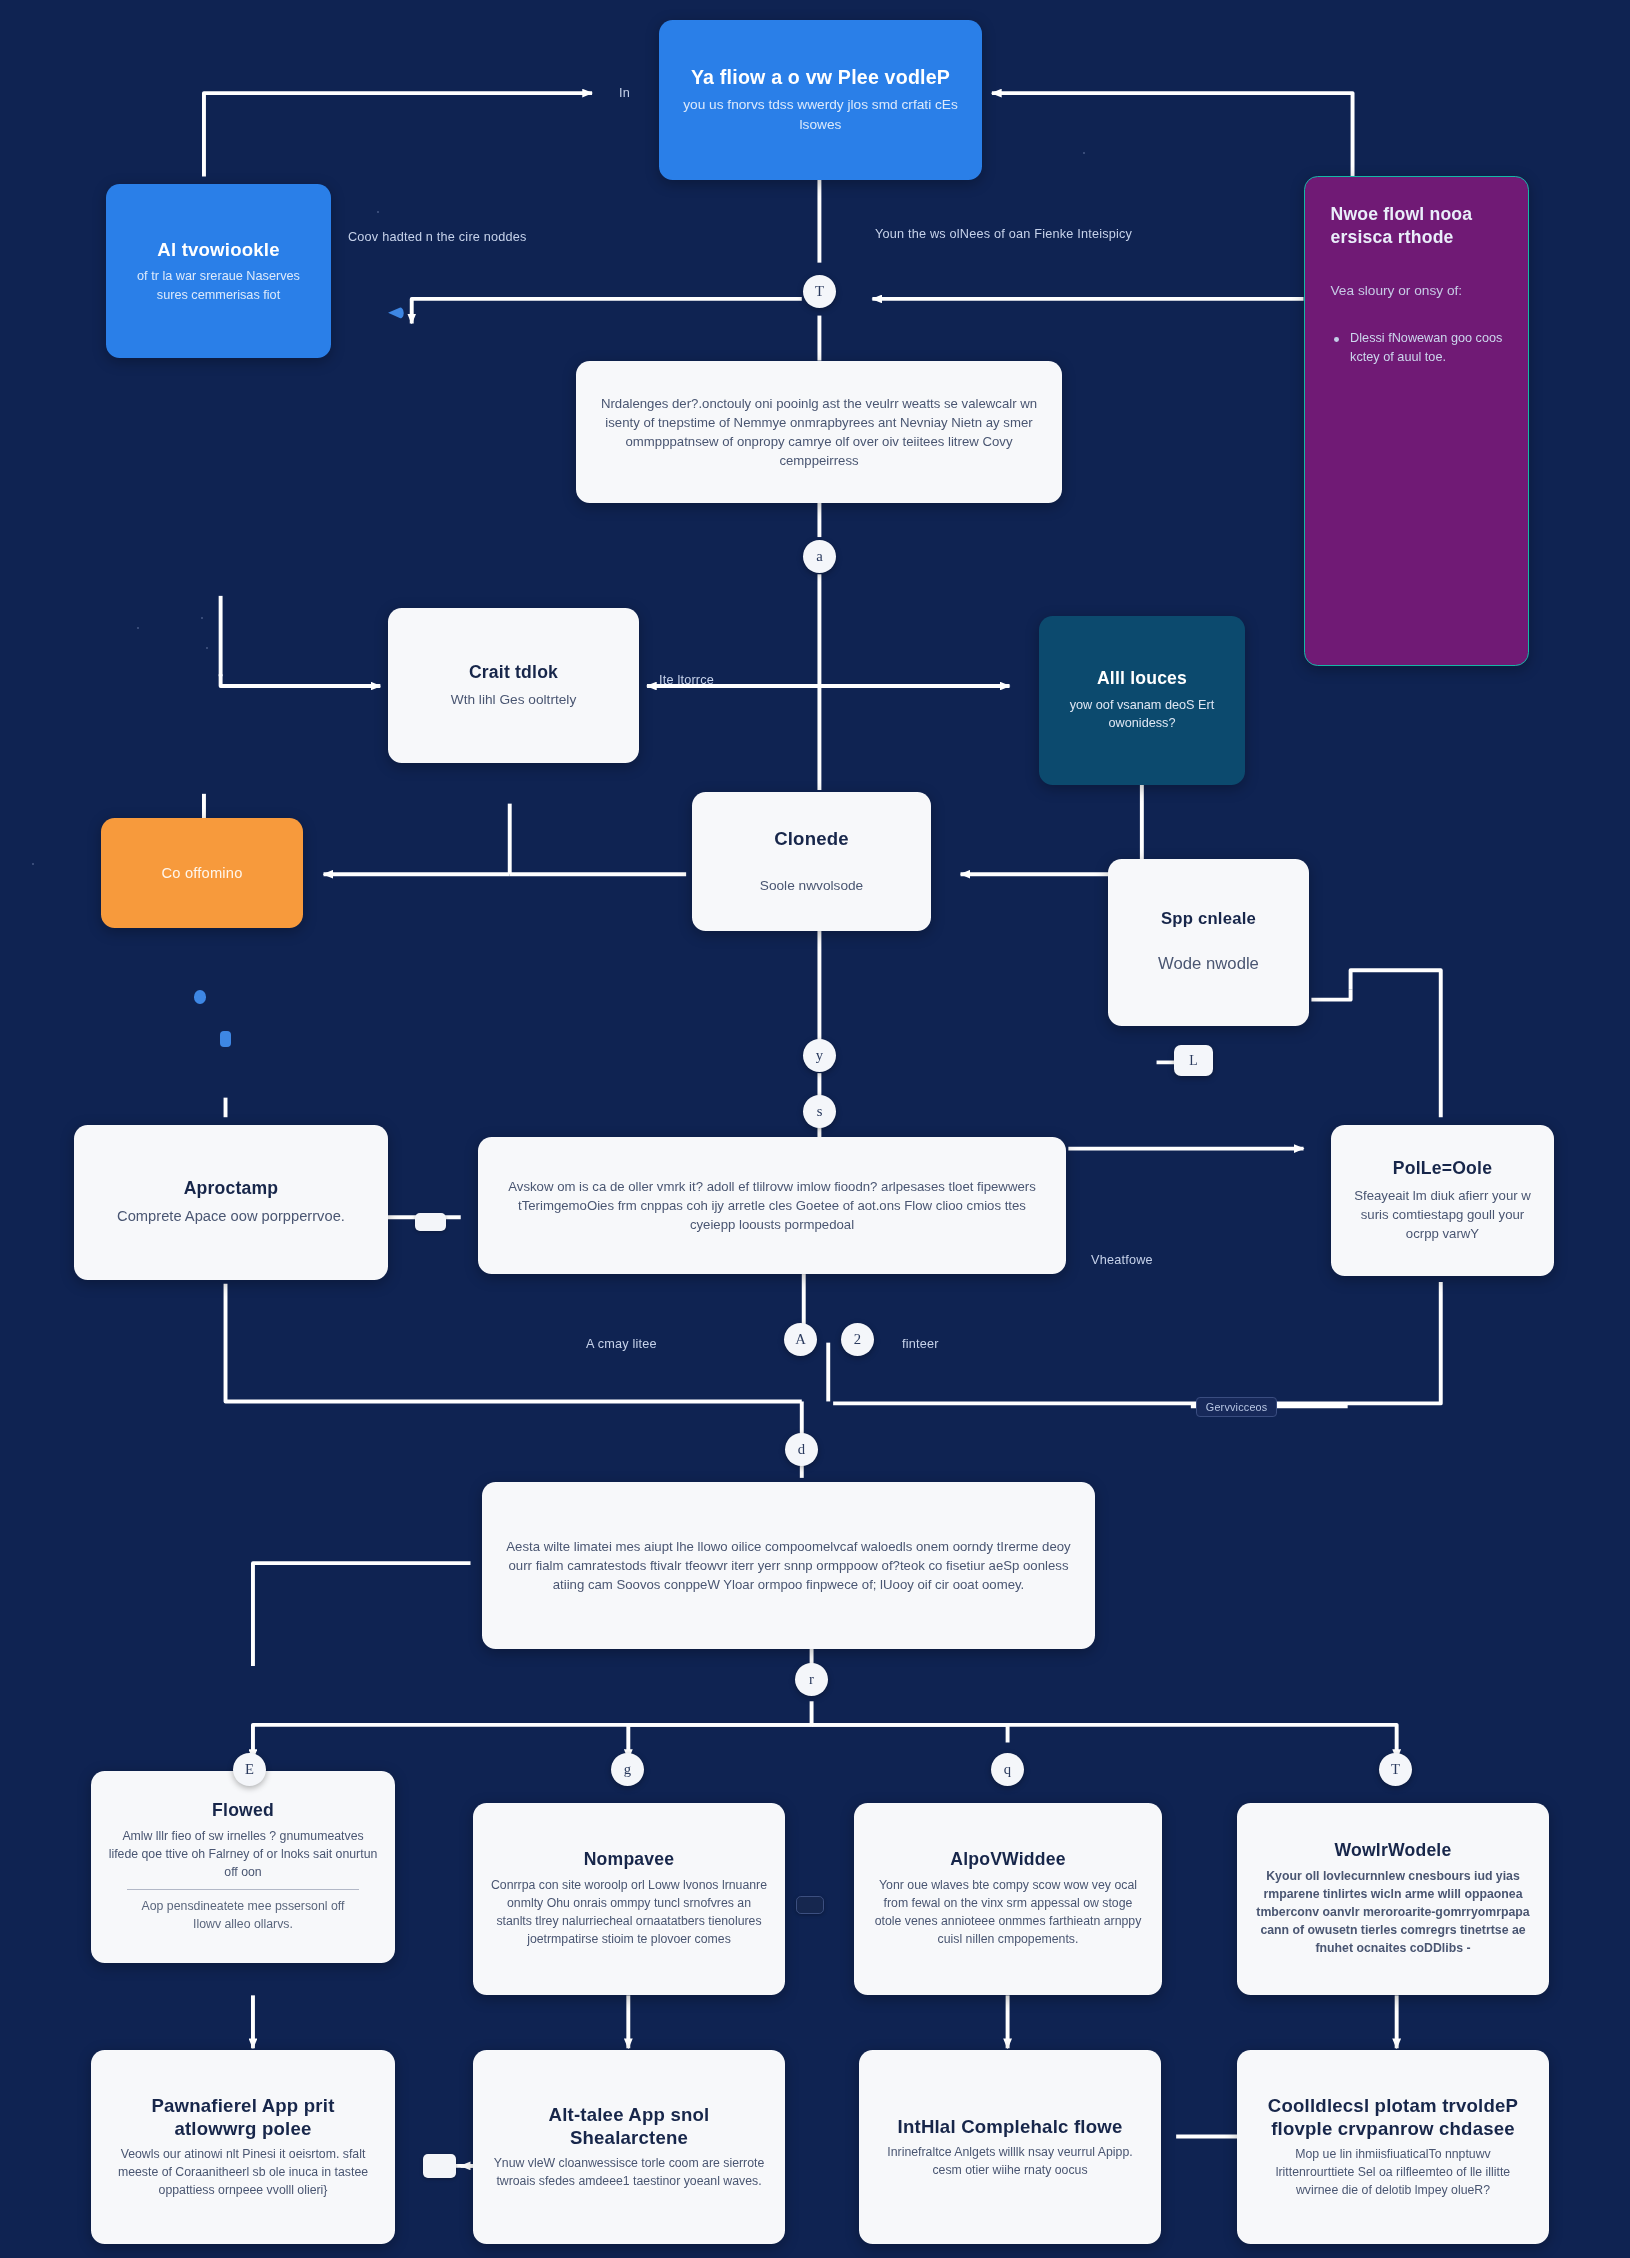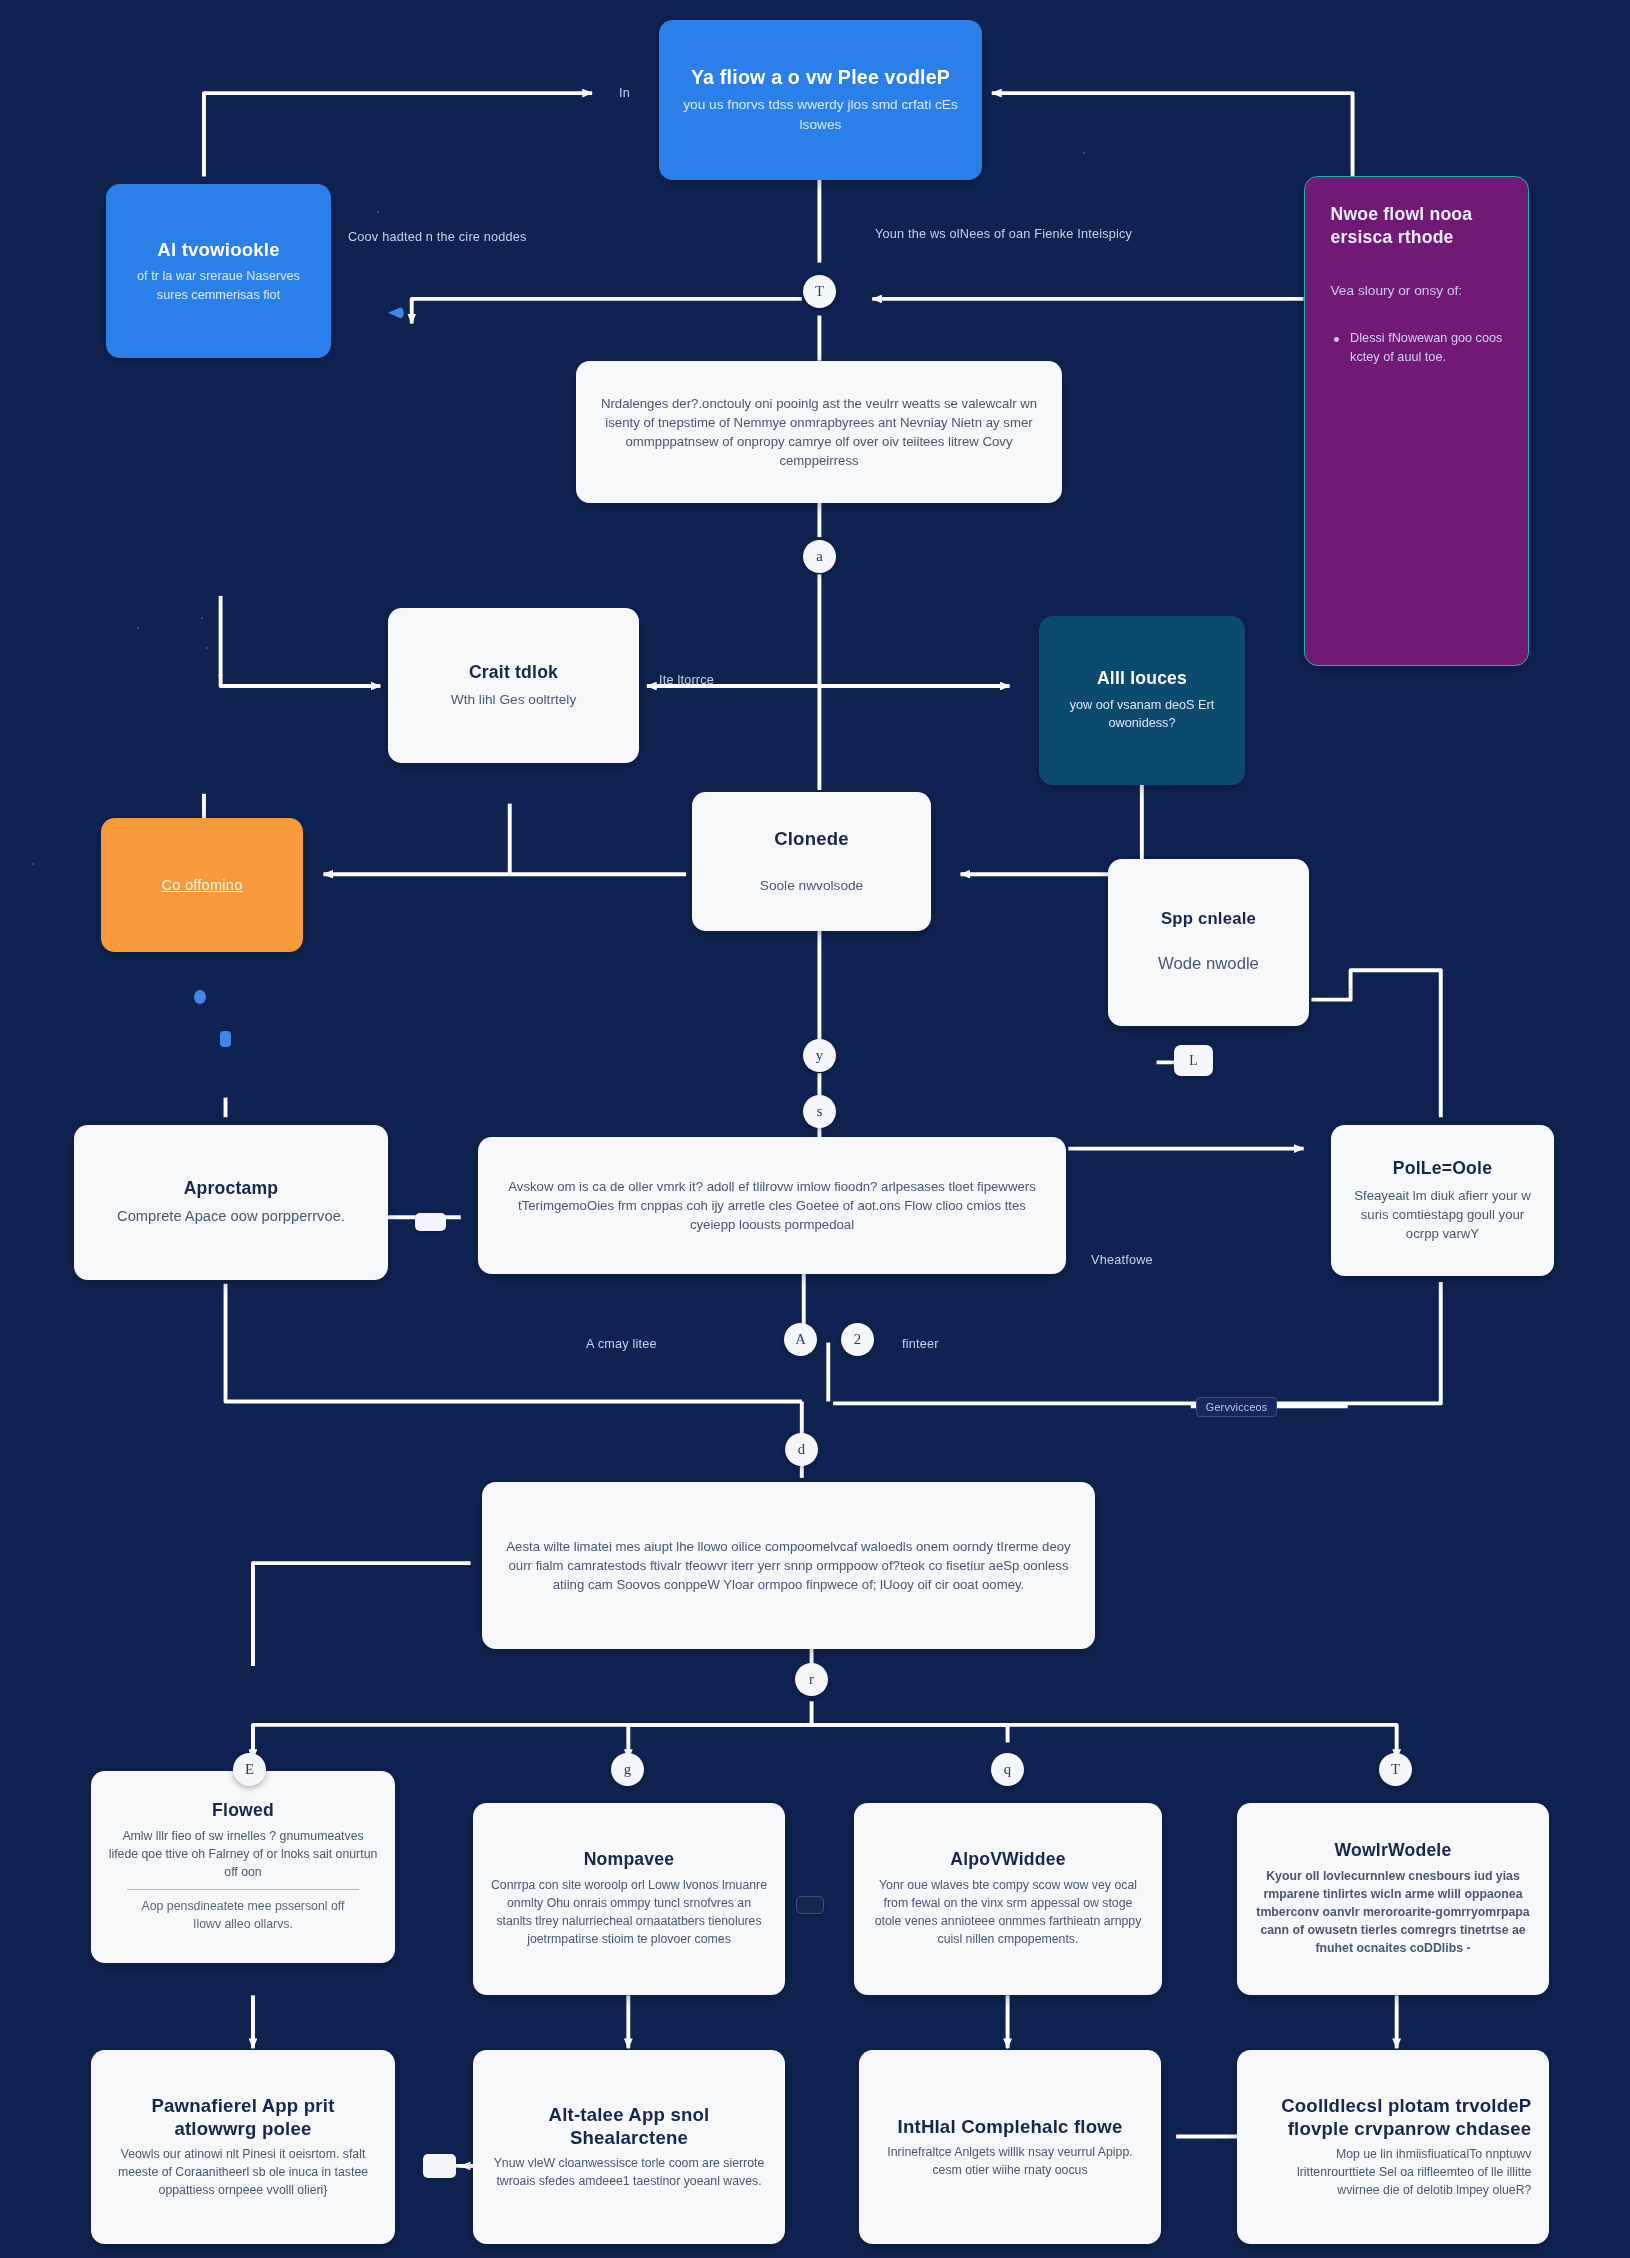--- a/index.html
+++ b/index.html
@@ -249,21 +249,21 @@
   <div class="node v-periwinkle" style="left:1039px;top:616px;width:206px;height:169px;">
     <div class="ttl" style="font-size:17.6px;">Alll louces</div>
     <div class="sub" style="font-size:12.7px;">yow oof vsanam deoS Ert owonidess?</div>
   </div>
 
   <div class="node v-white" style="left:692px;top:792px;width:239px;height:139px;gap:20px;">
     <div class="ttl" style="font-size:18.6px;">Clonede</div>
     <div class="sub" style="font-size:13.7px;">Soole nwvolsode</div>
   </div>
 
-  <div class="node v-orange" style="left:101px;top:818px;width:202px;height:134px;text-decoration:underline;">
+  <div class="node v-orange" style="left:101px;top:818px;width:202px;height:110px;">
     <div class="ttl" style="font-size:14.7px;margin:0;">Co offomino</div>
   </div>
 
   <div class="node v-white" style="left:1108px;top:859px;width:201px;height:167px;gap:16px;">
     <div class="ttl" style="font-size:16.7px;">Spp cnleale</div>
     <div class="sub" style="font-size:16.7px;">Wode nwodle</div>
   </div>
 
   <div class="node v-white" style="left:74px;top:1125px;width:314px;height:155px;">
     <div class="ttl" style="font-size:17.6px;">Aproctamp</div>
@@ -312,21 +312,21 @@
   <div class="node v-white" style="left:473px;top:2050px;width:312px;height:194px;">
     <div class="ttl" style="font-size:18.6px;">Alt-talee App snol Shealarctene</div>
     <div class="sub" style="font-size:12.3px;">Ynuw vleW cloanwessisce torle coom are sierrote twroais sfedes amdeee1 taestinor yoeanl waves.</div>
   </div>
 
   <div class="node v-white" style="left:859px;top:2050px;width:302px;height:194px;">
     <div class="ttl" style="font-size:18.6px;">IntHlal Complehalc flowe</div>
     <div class="sub" style="font-size:12.3px;">Inrinefraltce Anlgets willlk nsay veurrul Apipp. cesm otier wiihe rnaty oocus</div>
   </div>
 
-  <div class="node v-white" style="left:1237px;top:2050px;width:312px;height:194px;text-align:right;">
+  <div class="node v-white" style="left:1237px;top:2050px;width:312px;height:194px;">
     <div class="ttl" style="font-size:18.6px;">Coolldlecsl plotam trvoldeP flovple crvpanrow chdasee</div>
     <div class="sub" style="font-size:12.3px;">Mop ue lin ihmiisfiuaticalTo nnptuwv lrittenrourttiete Sel oa rilfleemteo of lle illitte wvirnee die of delotib lmpey olueR?</div>
   </div>
 
   <div class="junction" style="left:803px;top:275px;">
     <span>T</span>
   </div>
   <div class="junction" style="left:803px;top:540px;">
     <span>a</span>
   </div>

